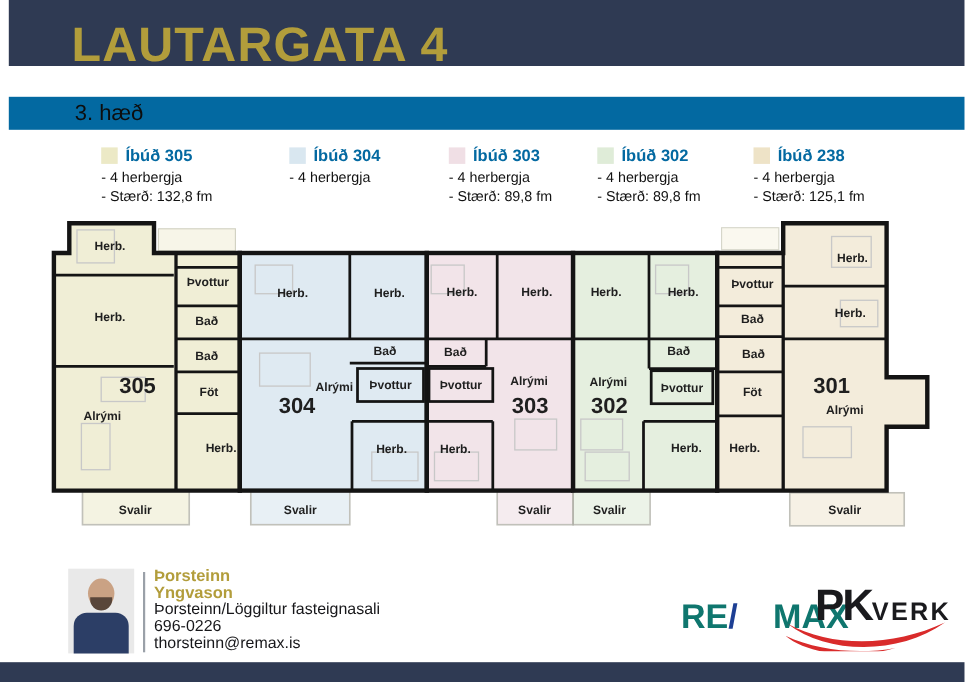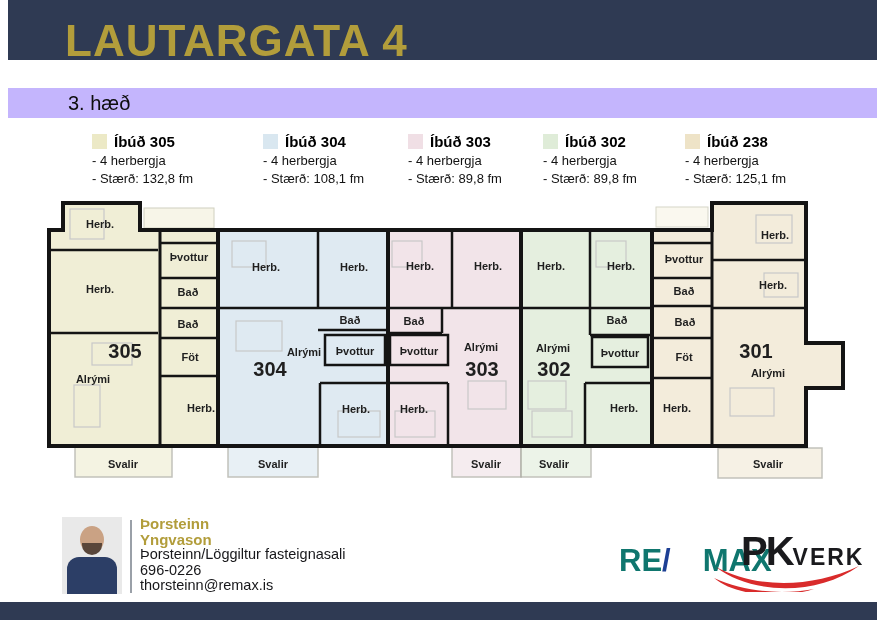--- a/index.html
+++ b/index.html
@@ -6,26 +6,26 @@
   body { margin:0; background:#ffffff; }
   .page { position:relative; width:877px; height:620px; background:#ffffff;
           font-family:"Liberation Sans", sans-serif; overflow:hidden; }
 
   
   .header { position:absolute; left:8px; top:0; width:869px; height:60px; background:#2f3a53; }
   .header-title { position:absolute; left:57px; top:0; line-height:82px; font-size:44px;
                   font-weight:bold; color:#b29d3b; letter-spacing:1px; }
 
   
-  .subheader { position:absolute; left:8px; top:88px; width:869px; height:30px; background:#c4b5fd; }
+  .subheader { position:absolute; left:8px; top:88px; width:869px; height:30px; background:#0369a1; }
   .floor-label { position:absolute; left:60px; top:4px; font-size:20px; color:#0d0d0d; }
 
   
   .legend-item { position:absolute; top:133px; width:175px; }
-  .legend-head { display:flex; align-items:center; gap:7px; font-size:15px; font-weight:bold; color:#000000;text-align:center; }
+  .legend-head { display:flex; align-items:center; gap:7px; font-size:15px; font-weight:bold; color:#0369a1;text-align:center; }
   .swatch { width:15px; height:15px; flex:0 0 15px; }
   .sw-305 { background:#ece9c6; } .sw-304 { background:#d9e7f0; } .sw-303 { background:#f0dfe5; }
   .sw-302 { background:#dfecd8; } .sw-301 { background:#eee3c7; }
   .legend-line { font-size:13px; color:#121212; margin-top:4px; line-height:14px; }
 
   
   .plan { position:absolute; left:40px; top:193px; }
   .plan text { font-family:"Liberation Sans", sans-serif; font-weight:bold; fill:#1f1f1f; }
   .room-label { font-size:11px; }
   .apt-number { font-size:20px; }
@@ -75,21 +75,20 @@
     </div>
     <div class="legend-line">- 4 herbergja</div>
     <div class="legend-line">- Stærð: 132,8 fm</div>
   </div>
   <div class="legend-item li-2">
     <div class="legend-head">
       <span class="swatch sw-304"></span>
       <span>Íbúð 304</span>
     </div>
     <div class="legend-line">- 4 herbergja</div>
-    <div class="legend-line">- Stærð: 108,1 fm</div>
   </div>
   <div class="legend-item li-3">
     <div class="legend-head">
       <span class="swatch sw-303"></span>
       <span>Íbúð 303</span>
     </div>
     <div class="legend-line">- 4 herbergja</div>
     <div class="legend-line">- Stærð: 89,8 fm</div>
   </div>
   <div class="legend-item li-4">

